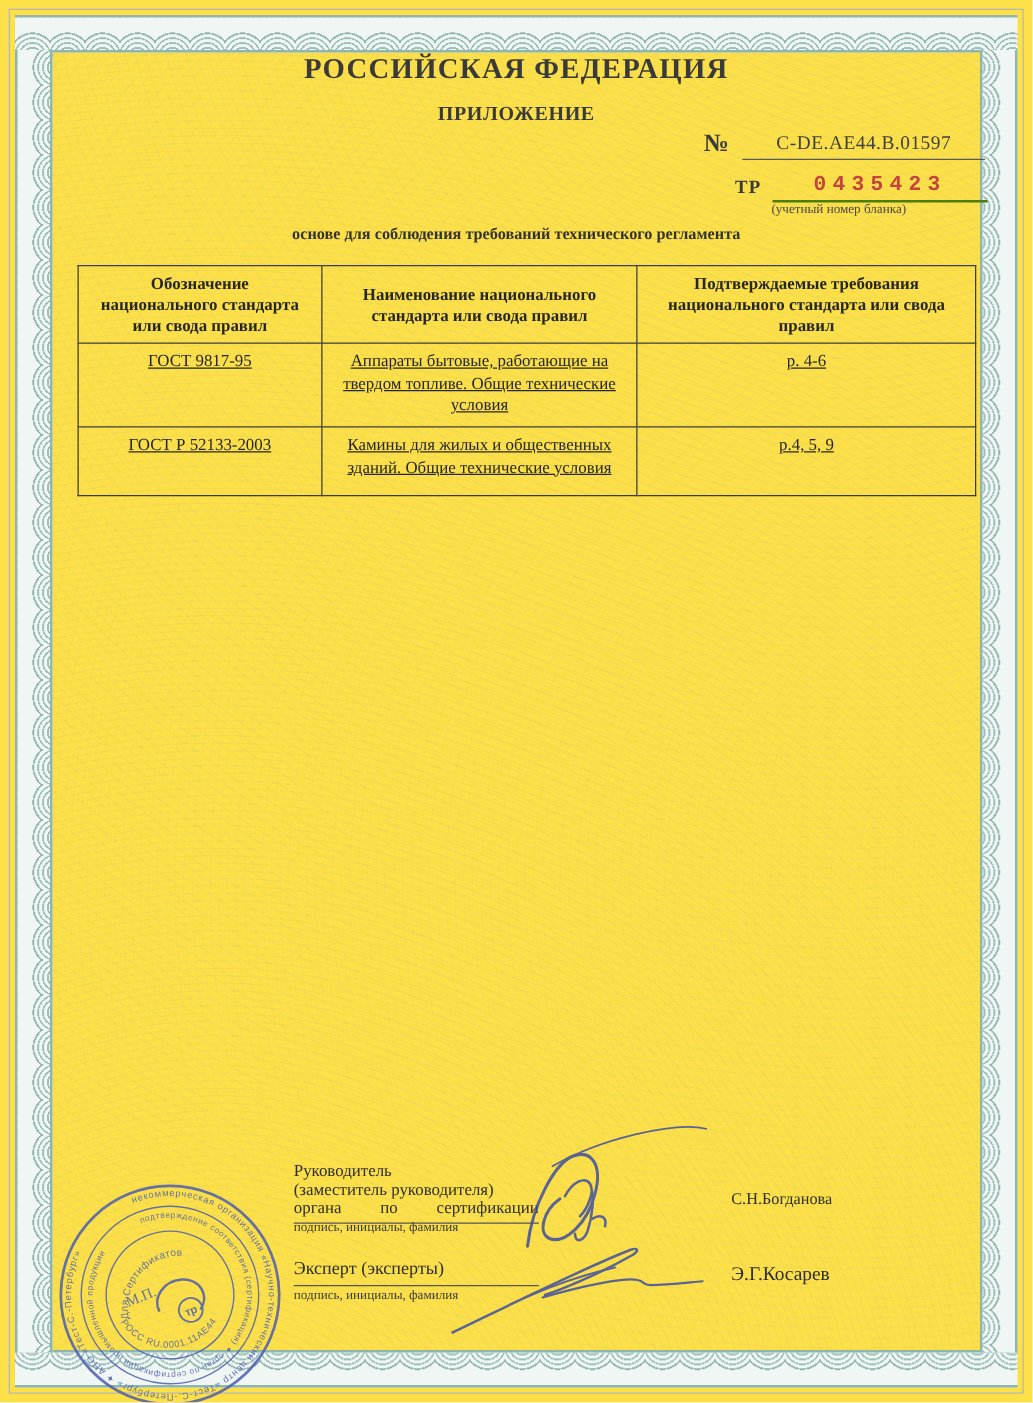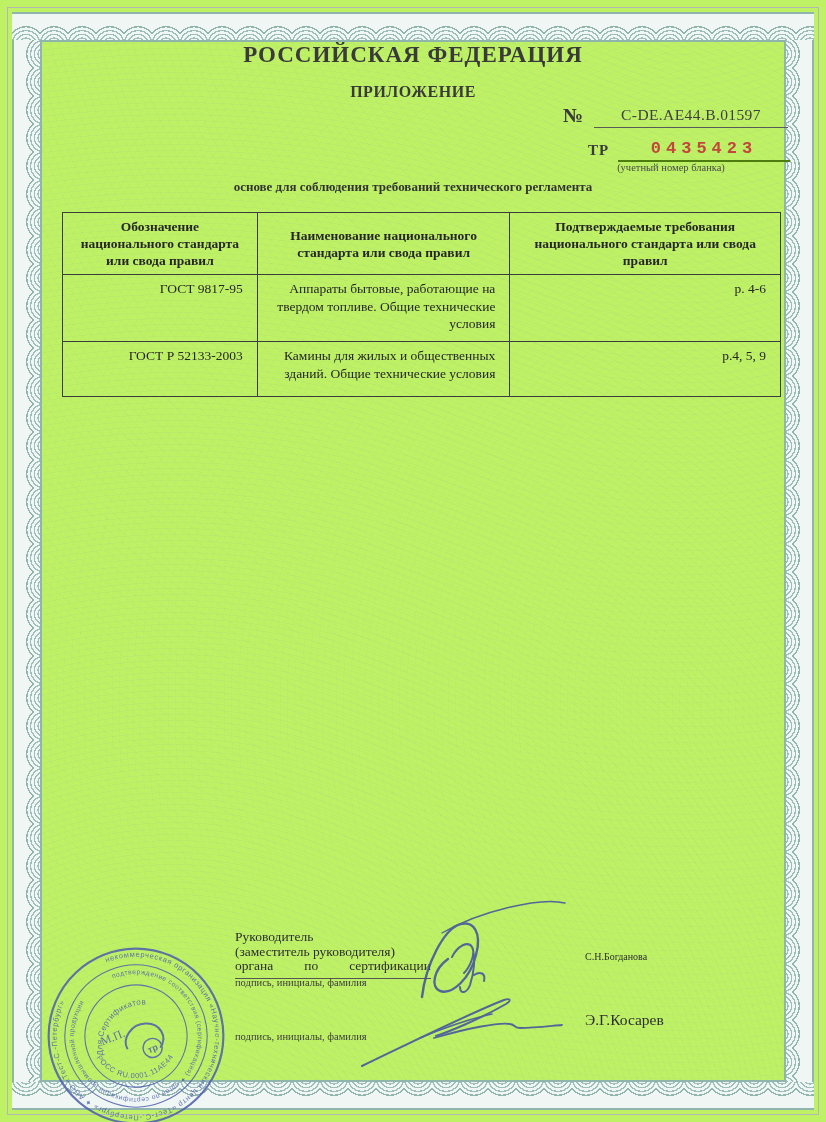--- a/index.html
+++ b/index.html
@@ -1,16 +1,16 @@
 <!DOCTYPE html>
 <html><head>
 <meta charset="utf-8">
 <style>
   html,body{margin:0;padding:0;background:#ffffff;}
-  .page{position:relative;width:826px;height:1122px;background:#bef264;
+  .page{position:relative;width:826px;height:1122px;background:#fde047;
         font-family:"Liberation Serif",serif;color:#2f2f2f;overflow:hidden;}
   
   .hairline{position:absolute;inset:7px;border:1px solid #b3b8b6;}
   
   .band{position:absolute;background-color:#f0f6f4;}
   .band-h{
     background-image:radial-gradient(circle at 50% 118%,
       rgba(0,0,0,0) 0 2px,#9cc0b9 2px 3.4px,rgba(0,0,0,0) 3.4px 5.8px,
       #9cc0b9 5.8px 7.2px,rgba(0,0,0,0) 7.2px 9.6px,#9cc0b9 9.6px 11px,
       rgba(0,0,0,0) 11px 13.4px,#9cc0b9 13.4px 14.8px,rgba(0,0,0,0) 14.8px 17.2px,
@@ -66,29 +66,29 @@
                 font-family:"Liberation Mono","DejaVu Sans Mono",monospace;}
   .blank-caption{top:162px;left:585px;width:172px;font-size:10.5px;color:#4a4a4a;}
   .intro{top:179px;left:44px;right:44px;font-size:13px;font-weight:bold;
          line-height:15.5px;color:#333;}
   
   table.std{position:absolute;top:212px;left:62px;width:719px;border-collapse:collapse;
             border:1.5px solid #3c3c3c;}
   table.std th,table.std td{border:1px solid #3c3c3c;font-size:13.5px;color:#262626;}
   table.std th{font-weight:bold;text-align:center;vertical-align:middle;
                padding:5px 10px;height:46px;line-height:17px;}
-  table.std td{vertical-align:top;text-align:right;padding:5px 14px;line-height:17.5px;}
+  table.std td{vertical-align:top;text-align:center;padding:5px 14px;line-height:17.5px;text-decoration:underline;}
   tr.r1 td{height:56px;} tr.r2 td{height:44px;margin-top:41px;}
   
   .role-block{top:930px;left:235px;width:196px;font-size:13.5px;line-height:14.5px;
               color:#2e2e2e;border-bottom:1px solid #555;padding-bottom:4px;}
   .role-justify{text-align:justify;text-align-last:justify;}
   .small-caption{font-size:10.5px;color:#3d3d3d;}
   .cap1{top:977px;left:235px;}
-  .name1{top:951px;left:585px;font-size:10px;color:#2e2e2e;font-family:Liberation Serif, serif;}
+  .name1{top:951px;left:585px;font-size:13px;color:#2e2e2e;font-family:Liberation Serif, serif;}
   .expert-role{top:1007px;left:235px;width:196px;font-size:14.5px;color:#2e2e2e;
                border-bottom:1px solid #555;padding-bottom:4px;}
   .cap2{top:1031px;left:235px;}
   .name2{top:1011px;left:585px;font-size:15.5px;color:#2e2e2e;}
   
   .stamp{position:absolute;left:45px;top:945px;width:182px;height:182px;
          transform:rotate(-22deg);opacity:.86;}
   .sig{position:absolute;}
   .sig1{left:400px;top:893px;width:190px;height:118px;}
   .sig2{left:358px;top:992px;width:225px;height:80px;}
@@ -144,20 +144,21 @@
   </table>
 
   <div class="abs role-block">
     <div>Руководитель</div>
     <div>(заместитель руководителя)</div>
     <div class="role-justify">органа по сертификации</div>
   </div>
   <div class="abs small-caption cap1">подпись, инициалы, фамилия</div>
   <div class="abs name1">С.Н.Богданова</div>
 
+  <div class="abs expert-role">Эксперт (эксперты)</div>
   <div class="abs small-caption cap2">подпись, инициалы, фамилия</div>
   <div class="abs name2">Э.Г.Косарев</div>
 
   <svg class="sig sig1" viewBox="0 0 190 118">
     <g fill="none" stroke="#3f4fa0" stroke-linecap="round" opacity=".85">
       <path d="M42,40 C 80,18 140,4 165,10" stroke-width="1.4"></path>
       <path d="M22,104 C 26,70 44,38 58,32 C 74,26 82,40 76,62 C 70,86 52,102 40,98 C 30,94 34,76 48,66" stroke-width="2.4"></path>
       <path d="M52,64 C 58,52 68,48 72,54 C 76,60 70,74 64,80 M72,54 C 76,64 74,80 70,92 C 67,100 60,102 60,94 M74,82 C 80,78 86,80 84,88" stroke-width="2"></path>
     </g>
   </svg>

